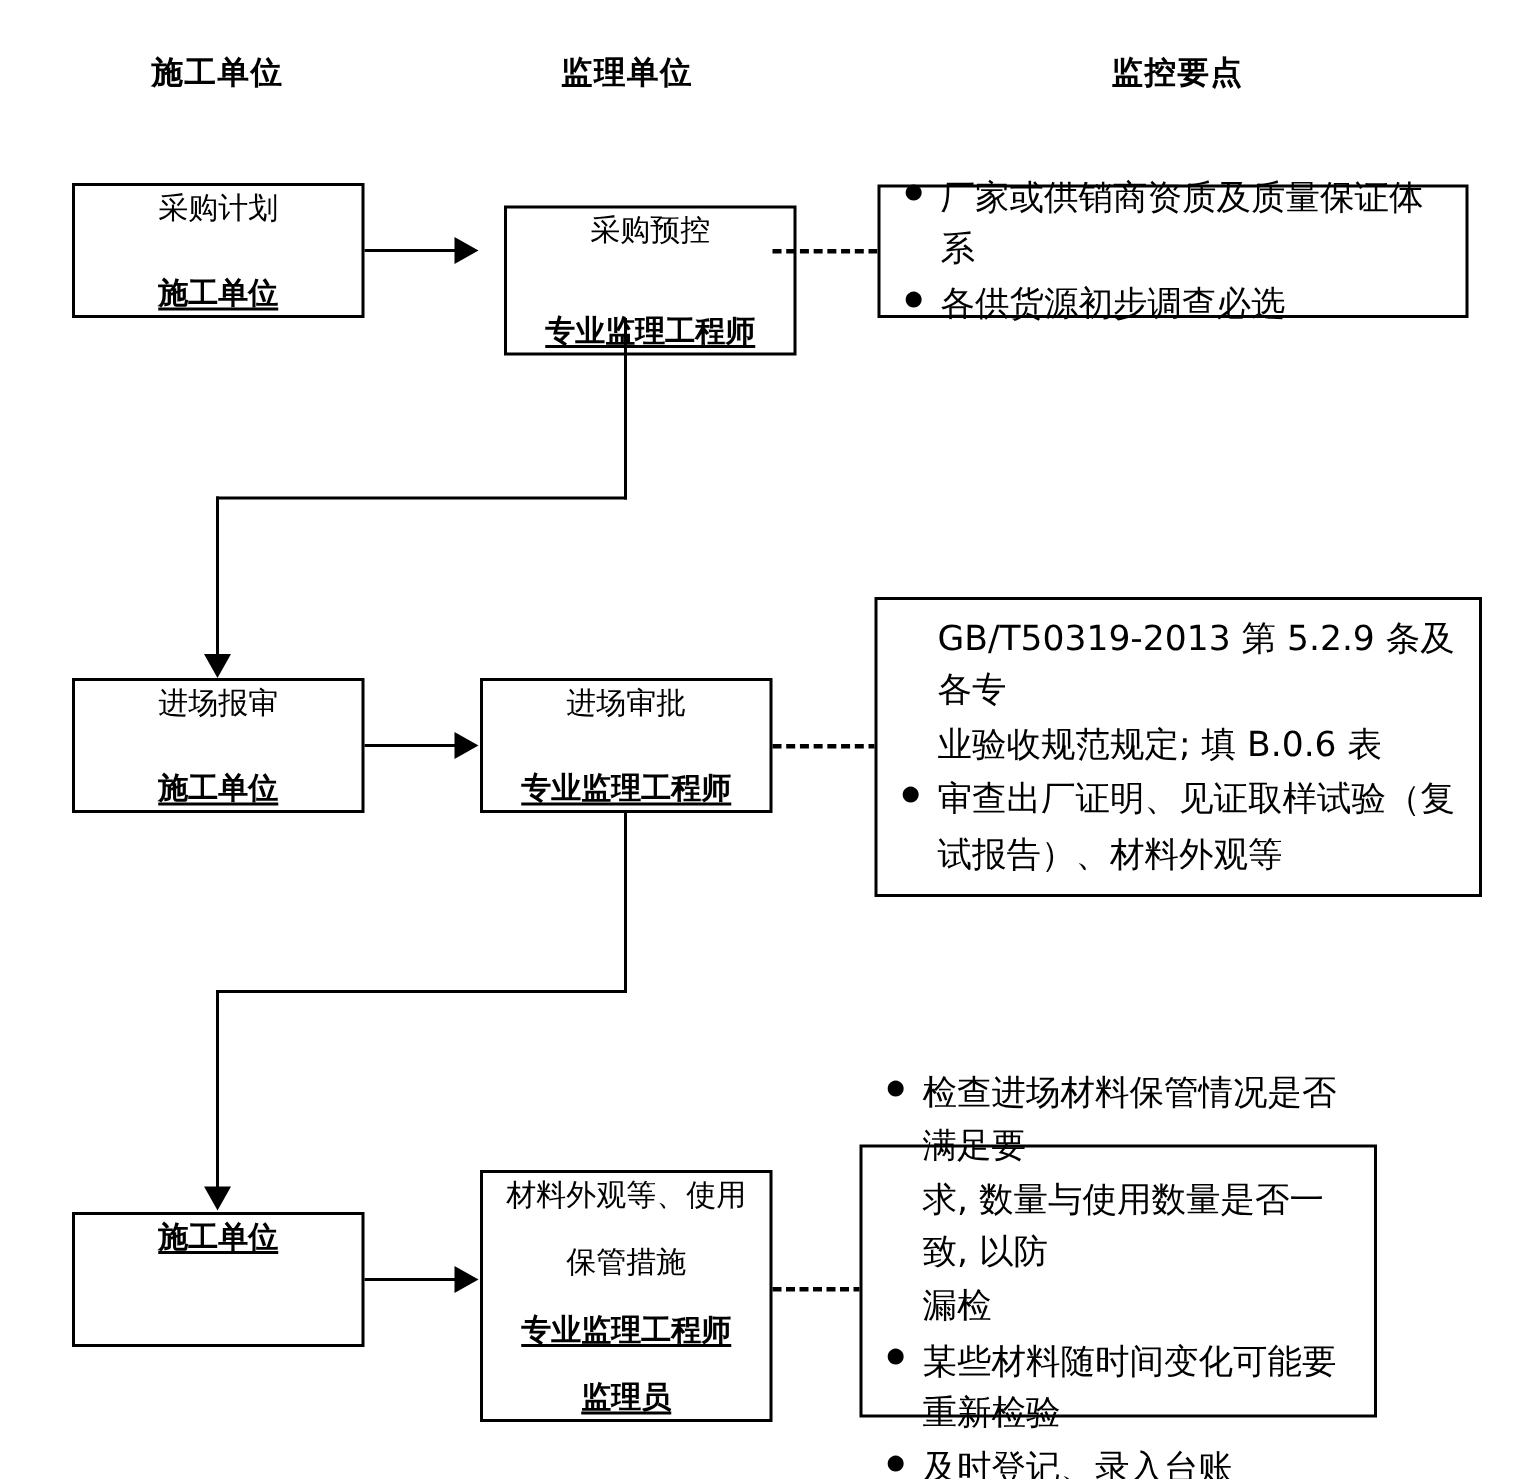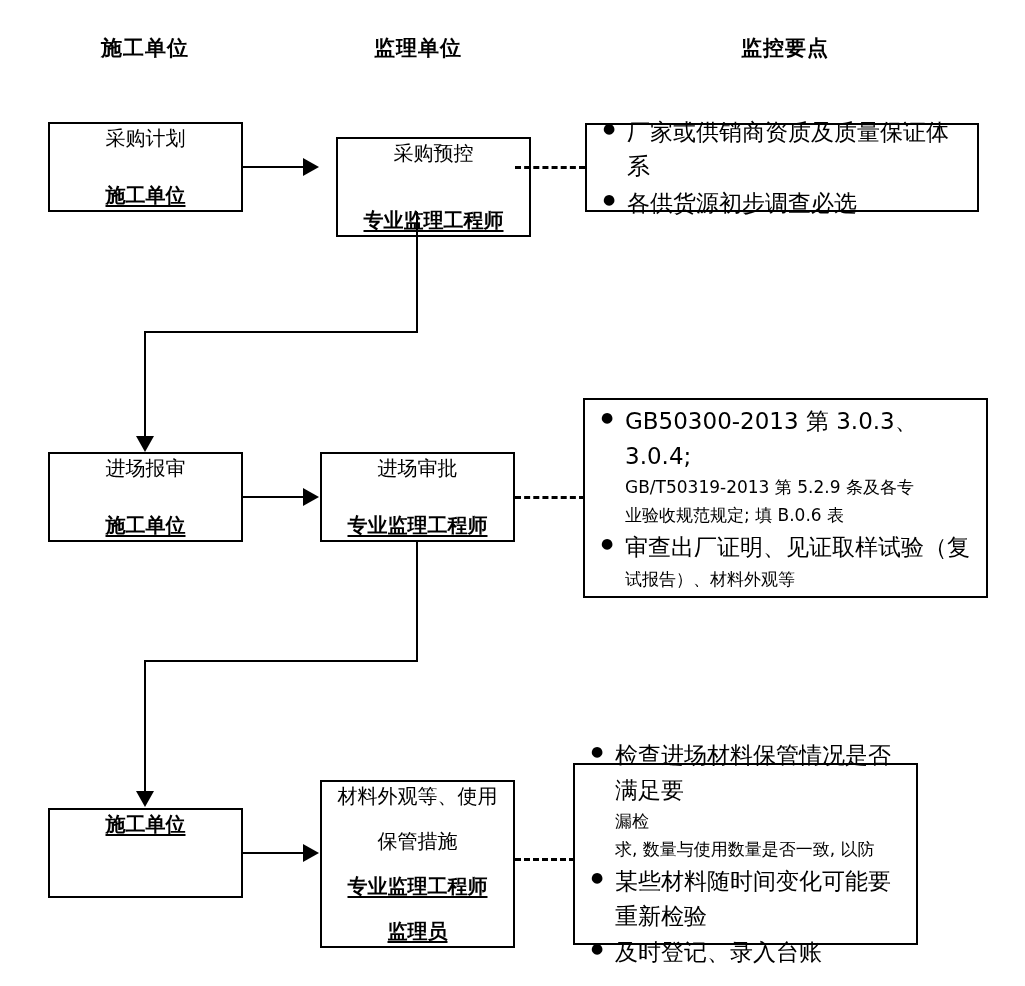--- a/index.html
+++ b/index.html
@@ -67,21 +67,21 @@
   }
   .note-item::before {
     content: "●";
     position: absolute;
     left: 0;
     top: 0;
     font-size: 14px;
     line-height: 1.95;
   }
   .note-sub {
-    font-size: 17px;
+    font-size: 23px;
     line-height: 1.5;
     padding-left: 24px;
     margin: 1px 0;
   }
   .hline {
     position: absolute;
     height: 0;
     border-top: 2px solid #000000;
   }
   .vline {
@@ -154,21 +154,20 @@
   <div class="arrow-right" style="left:303px; top:488px;"></div>
 
   <div class="node-box" style="left:320px; top:452px; width:195px; height:90px;">
     <div class="node-line">进场审批</div>
     <div class="node-line role">专业监理工程师</div>
   </div>
 
   <div class="dashed-h" style="left:515px; top:496px; width:70px;"></div>
 
   <div class="notes-box" style="left:583px; top:398px; width:405px; height:200px;">
-    <div class="note-item">GB50300-2013  第 3.0.3、3.0.4;</div>
     <div class="note-sub">GB/T50319-2013  第 5.2.9 条及各专</div>
     <div class="note-sub">业验收规范规定;  填 B.0.6 表</div>
     <div class="note-item">审查出厂证明、见证取样试验（复</div>
     <div class="note-sub">试报告）、材料外观等</div>
   </div>
 
   <div class="vline" style="left:416px; top:542px; height:120px;"></div>
   <div class="hline" style="left:144px; top:660px; width:274px;"></div>
   <div class="vline" style="left:144px; top:660px; height:135px;"></div>
   <div class="arrow-down" style="left:136px; top:791px;"></div>
@@ -184,19 +183,19 @@
     <div class="node-line">材料外观等、使用</div>
     <div class="node-line">保管措施</div>
     <div class="node-line role">专业监理工程师</div>
     <div class="node-line role">监理员</div>
   </div>
 
   <div class="dashed-h" style="left:515px; top:858px; width:60px;"></div>
 
   <div class="notes-box" style="left:573px; top:763px; width:345px; height:182px;">
     <div class="note-item">检查进场材料保管情况是否满足要</div>
+    <div class="note-sub">求,  数量与使用数量是否一致,  以防</div>
     <div class="note-sub">漏检</div>
-    <div class="note-sub">求,  数量与使用数量是否一致,  以防</div>
     <div class="note-item">某些材料随时间变化可能要重新检验</div>
     <div class="note-item">及时登记、录入台账</div>
   </div>
 
 </div>
 
 </body></html>

